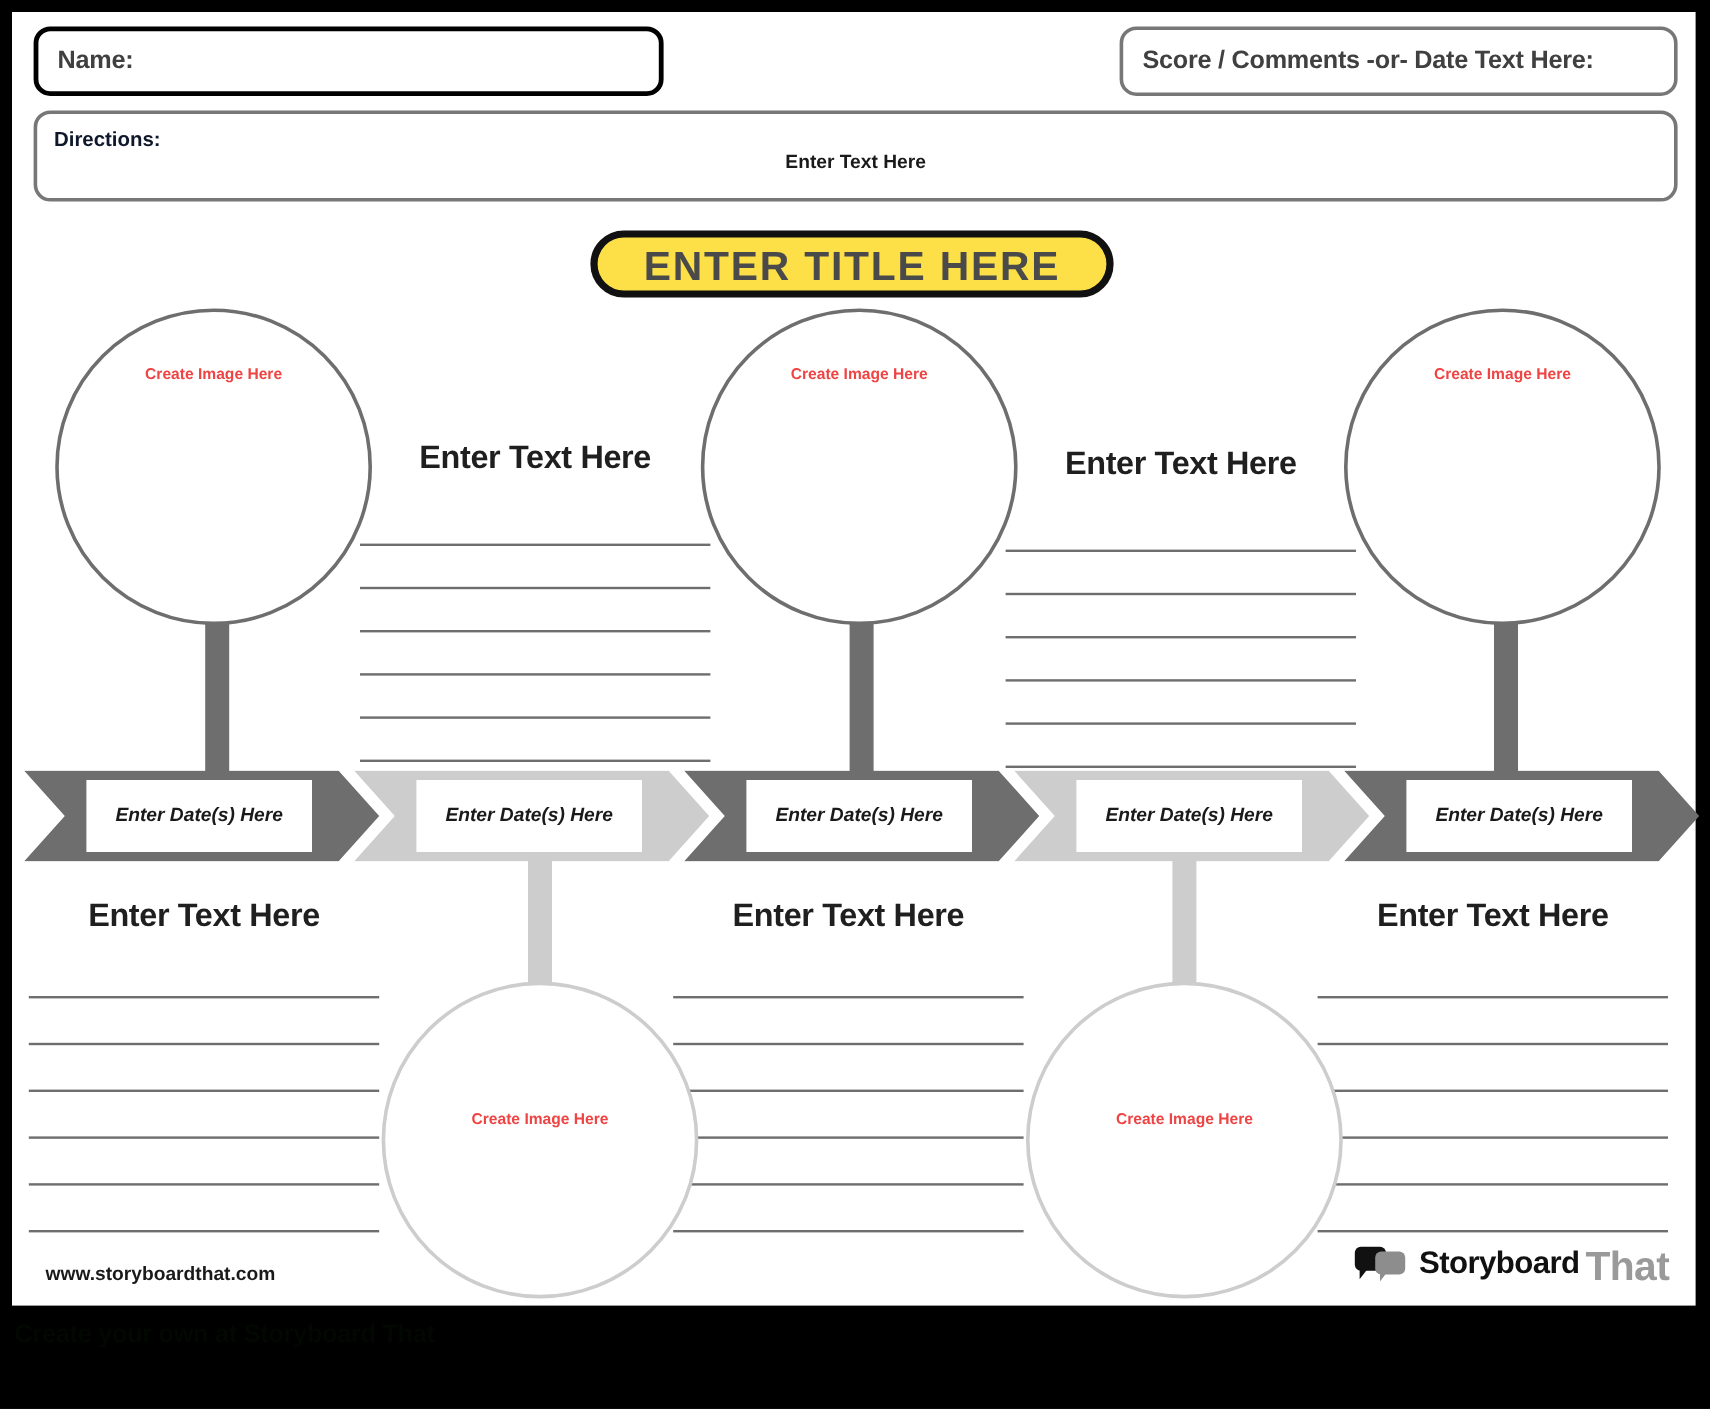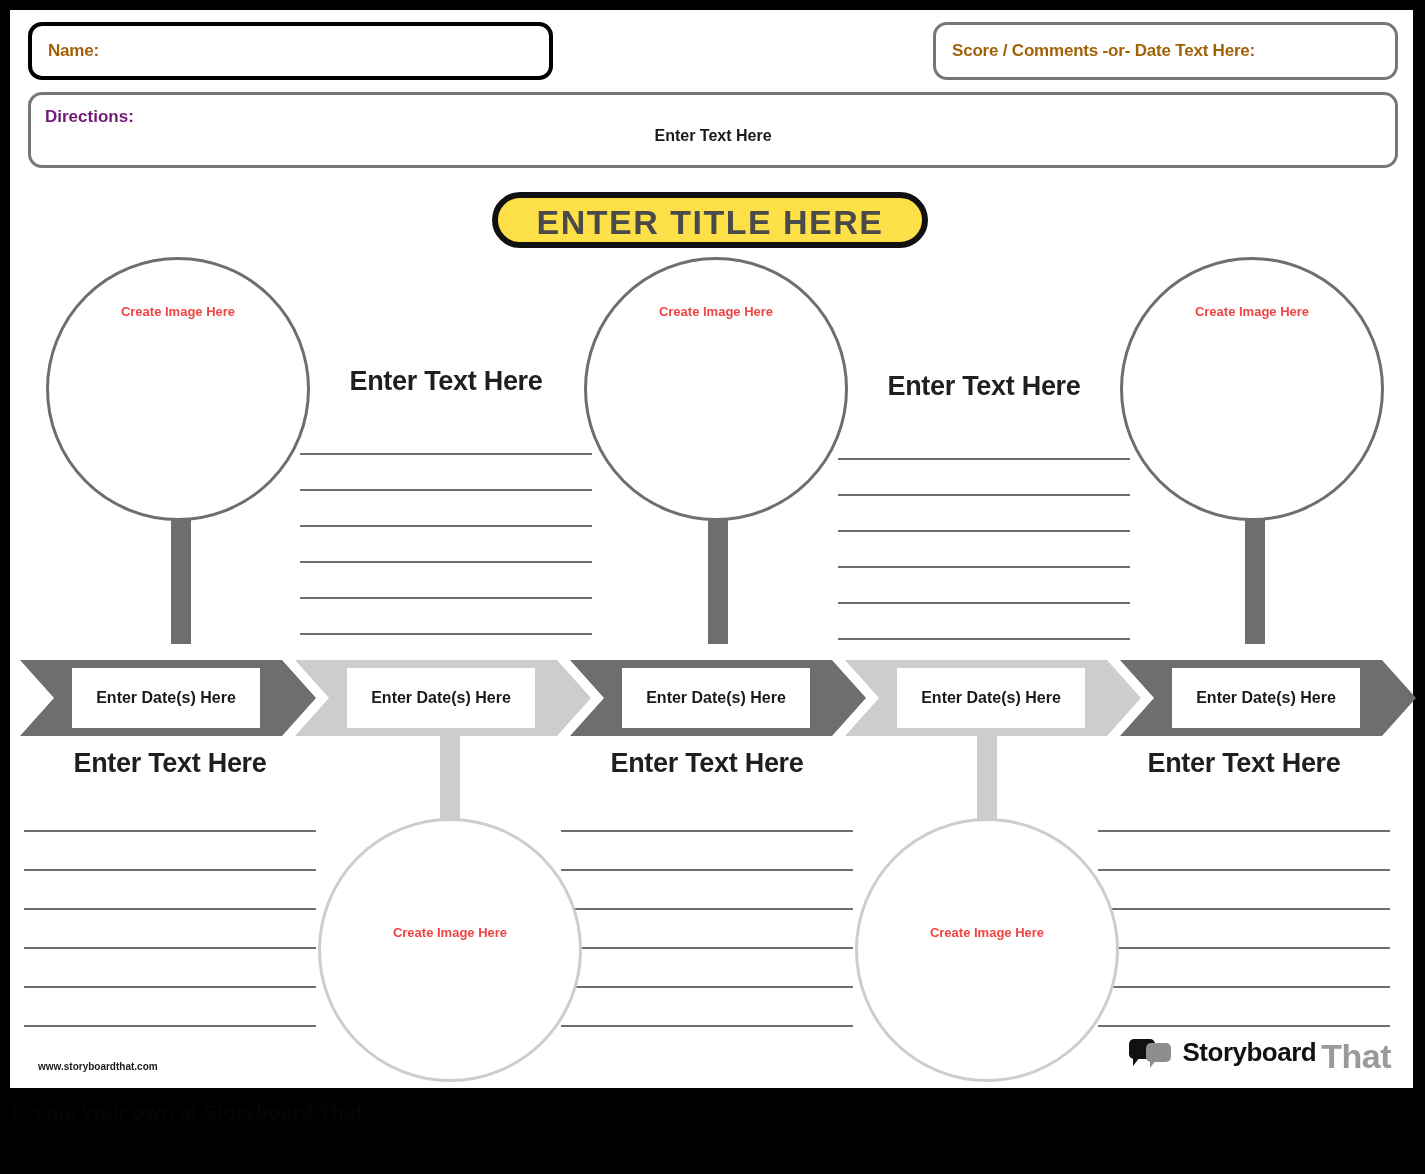--- a/index.html
+++ b/index.html
@@ -43,23 +43,23 @@
     border-radius: 14px;
     box-sizing: border-box;
     background: #fff;
   }
   .field.strong { border: 4px solid #000000; }
   .field .lbl {
     position: absolute;
     left: 16px;
     top: 50%;
     transform: translateY(-50%);
-    font-size: 17px;
-    font-weight: 700;
-    color: #a16207;
+    font-size: 21px;
+    font-weight: 700;
+    color: #404040;
     letter-spacing: -0.2px;
     white-space: nowrap;
     text-align: right;
   }
   #f-name { left: 0px;    width: 525px; }
   #f-date { left: 558px;  width: 328px; }
   #f-score{ left: 905px;  width: 465px; }
 
   
   #directions {
@@ -72,21 +72,21 @@
     border-radius: 14px;
     box-sizing: border-box;
     background: #fff;
   }
   #directions .lbl {
     position: absolute;
     left: 14px;
     top: 12px;
     font-size: 17px;
     font-weight: 700;
-    color: #701a75;
+    color: #0f172a;
   }
   #directions .center-ph {
     position: absolute;
     left: 0; right: 0;
     top: 32px;
     text-align: center;
     font-size: 16px;
     font-weight: 700;
     color: #1a1a1a;
   }
@@ -162,23 +162,24 @@
     border-bottom: 2px solid #6e6e6e;
   }
   .txtblk.bottom .hd { font-size: 27px; }
   .txtblk.bottom .lines { margin-top: 14px; }
   .txtblk.bottom .ln { height: 37px; }
 
   
   #arrowbar {
     position: absolute;
     left: 10px;
-    top: 650px;
+    top: 632px;
     width: 1383px;
     height: 60px;
+    font-style: italic;
   }
   .arrow {
     position: absolute;
     top: 0;
     height: 76px;
   }
   .arrow .body {
     position: absolute;
     inset: 0;
   }
@@ -208,21 +209,21 @@
     font-weight: 700;
     color: #1a1a1a;
     white-space: nowrap;
   }
 
   
   #site-url {
     position: absolute;
     left: 28px;
     bottom: 16px;
-    font-size: 10px;
+    font-size: 16px;
     font-weight: 700;
     color: #1a1a1a;
   }
   #logo {
     position: absolute;
     right: 22px;
     bottom: 12px;
     display: flex;
     align-items: flex-start;
     gap: 8px;

